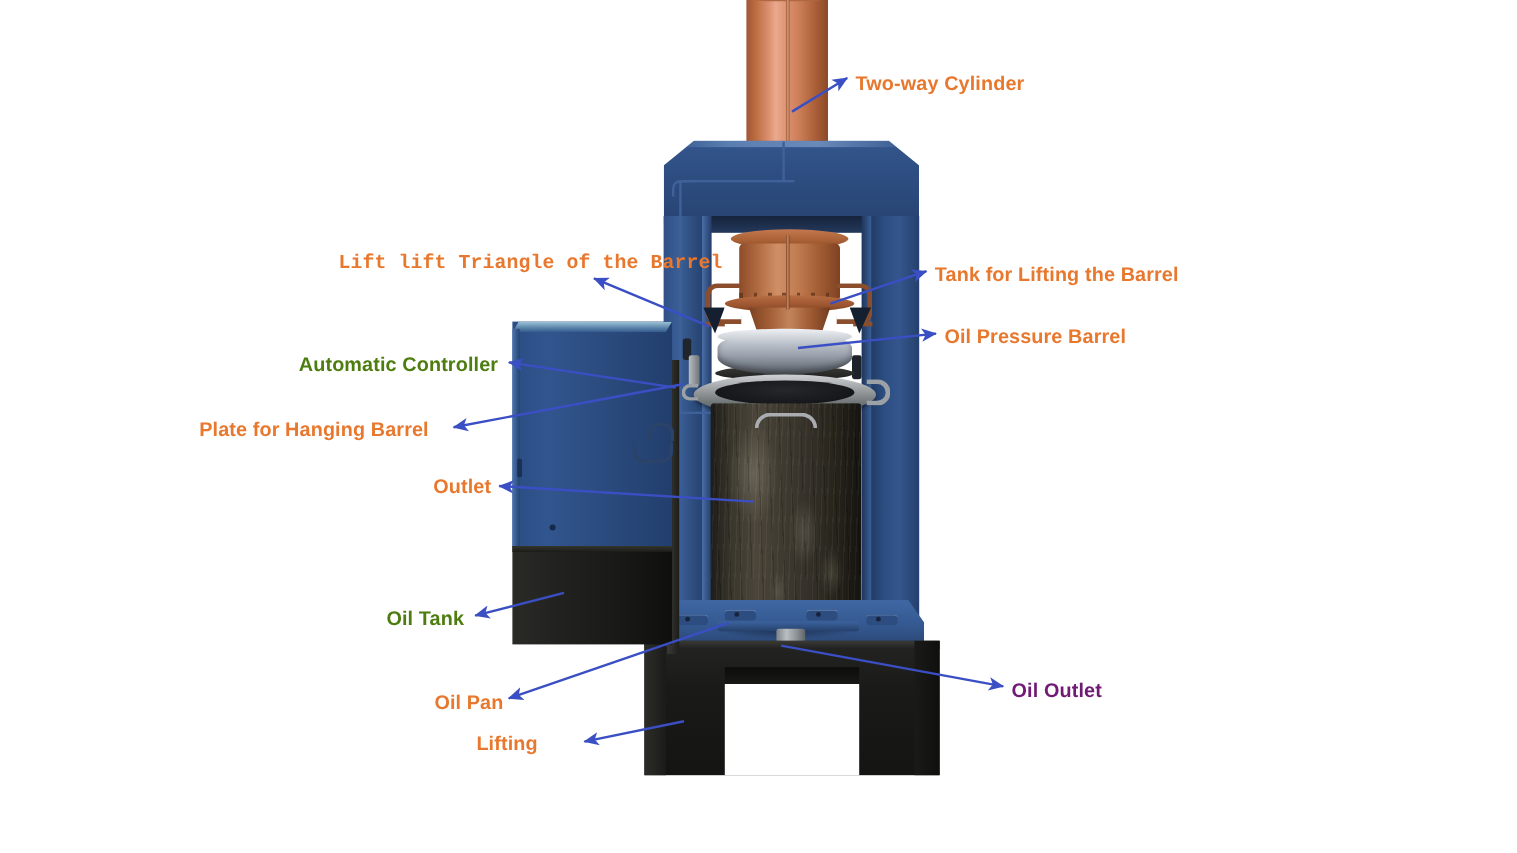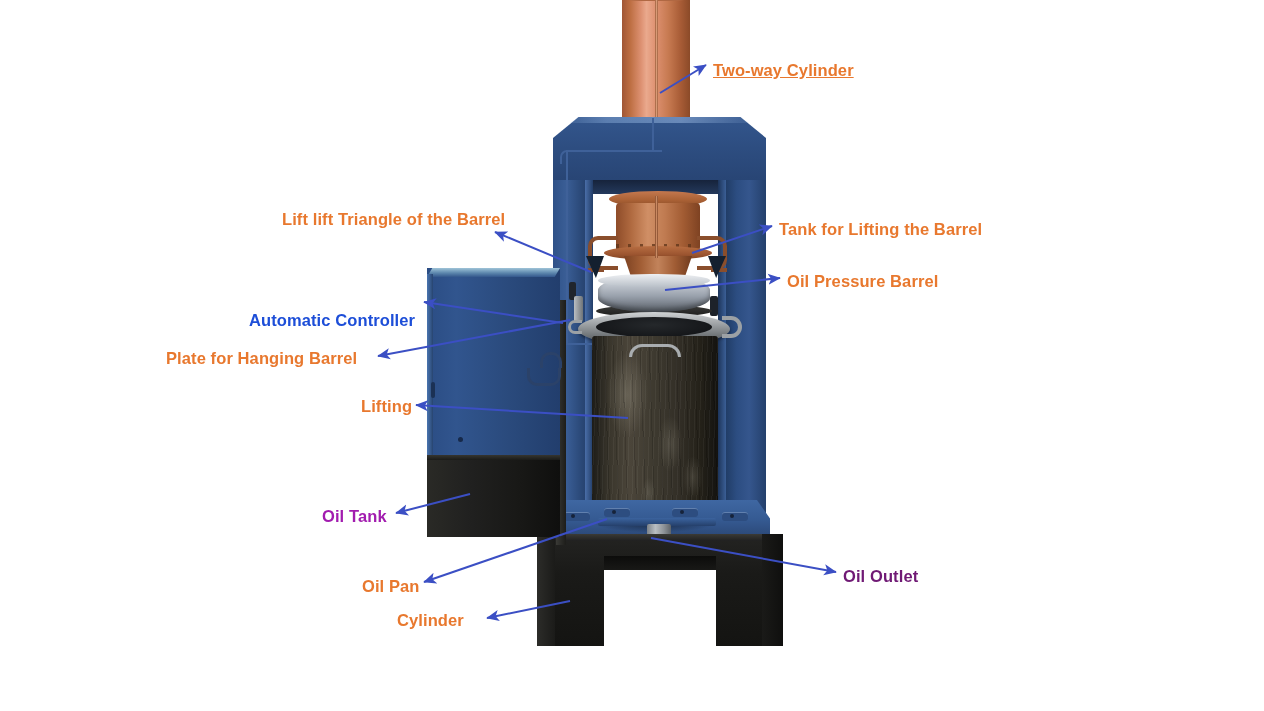--- a/index.html
+++ b/index.html
@@ -479,26 +479,26 @@
         <line x1="570" y1="320" x2="378" y2="356" marker-end="url(#ah)" stroke="#3B4FC4"></line>
         <line x1="628" y1="418" x2="416" y2="405" marker-end="url(#ah)" stroke="#3B4FC4"></line>
         <line x1="470" y1="494" x2="396" y2="513" marker-end="url(#ah)" stroke="#3B4FC4"></line>
         <line x1="607" y1="519" x2="424" y2="582" marker-end="url(#ah)" stroke="#3B4FC4"></line>
         <line x1="570" y1="601" x2="487" y2="618" marker-end="url(#ah)" stroke="#3B4FC4"></line>
         <line x1="651" y1="538" x2="836" y2="572" marker-end="url(#ah)" stroke="#3B4FC4"></line>
       </g>
   </svg>
 
   <div id="label-layer">
-      <div class="label r" style="left: 713px; top: 62px; color: rgb(232, 120, 46); text-decoration: underline;">Two-way Cylinder</div>
-      <div class="label l" style="left: 282px; top: 211px; color: rgb(232, 120, 46);">Lift lift Triangle of the Barrel</div>
+      <div class="label r" style="left: 713px; top: 62px; color: rgb(232, 120, 46);">Two-way Cylinder</div>
+      <div class="label l" style="left: 282px; top: 211px; color: rgb(232, 120, 46); font-family: Liberation Mono, monospace;">Lift lift Triangle of the Barrel</div>
       <div class="label r" style="left: 779px; top: 221px; color: rgb(232, 120, 46);">Tank for Lifting the Barrel</div>
       <div class="label r" style="left: 787px; top: 273px; color: rgb(232, 120, 46);">Oil Pressure Barrel</div>
-      <div class="label l" style="left: 249px; top: 312px; color: #1d4ed8;">Automatic Controller</div>
+      <div class="label l" style="left: 249px; top: 296px; color: #4d7c0f;">Automatic Controller</div>
       <div class="label l" style="left: 166px; top: 350px; color: rgb(232, 120, 46);">Plate for Hanging Barrel</div>
-      <div class="label l" style="left: 361px; top: 398px; color: rgb(232, 120, 46);">Lifting</div>
-      <div class="label l" style="left: 322px; top: 508px; color: #a21caf;">Oil Tank</div>
+      <div class="label l" style="left: 361px; top: 398px; color: rgb(232, 120, 46);">Outlet</div>
+      <div class="label l" style="left: 322px; top: 508px; color: #4d7c0f;">Oil Tank</div>
       <div class="label l" style="left: 362px; top: 578px; color: rgb(232, 120, 46); text-align: center;">Oil Pan</div>
-      <div class="label l" style="left: 397px; top: 612px; color: rgb(232, 120, 46);">Cylinder</div>
+      <div class="label l" style="left: 397px; top: 612px; color: rgb(232, 120, 46);">Lifting</div>
       <div class="label r" style="left: 843px; top: 568px; color: #701a75;">Oil Outlet</div>
     </div>
 
 </div>
 
 </body></html>

